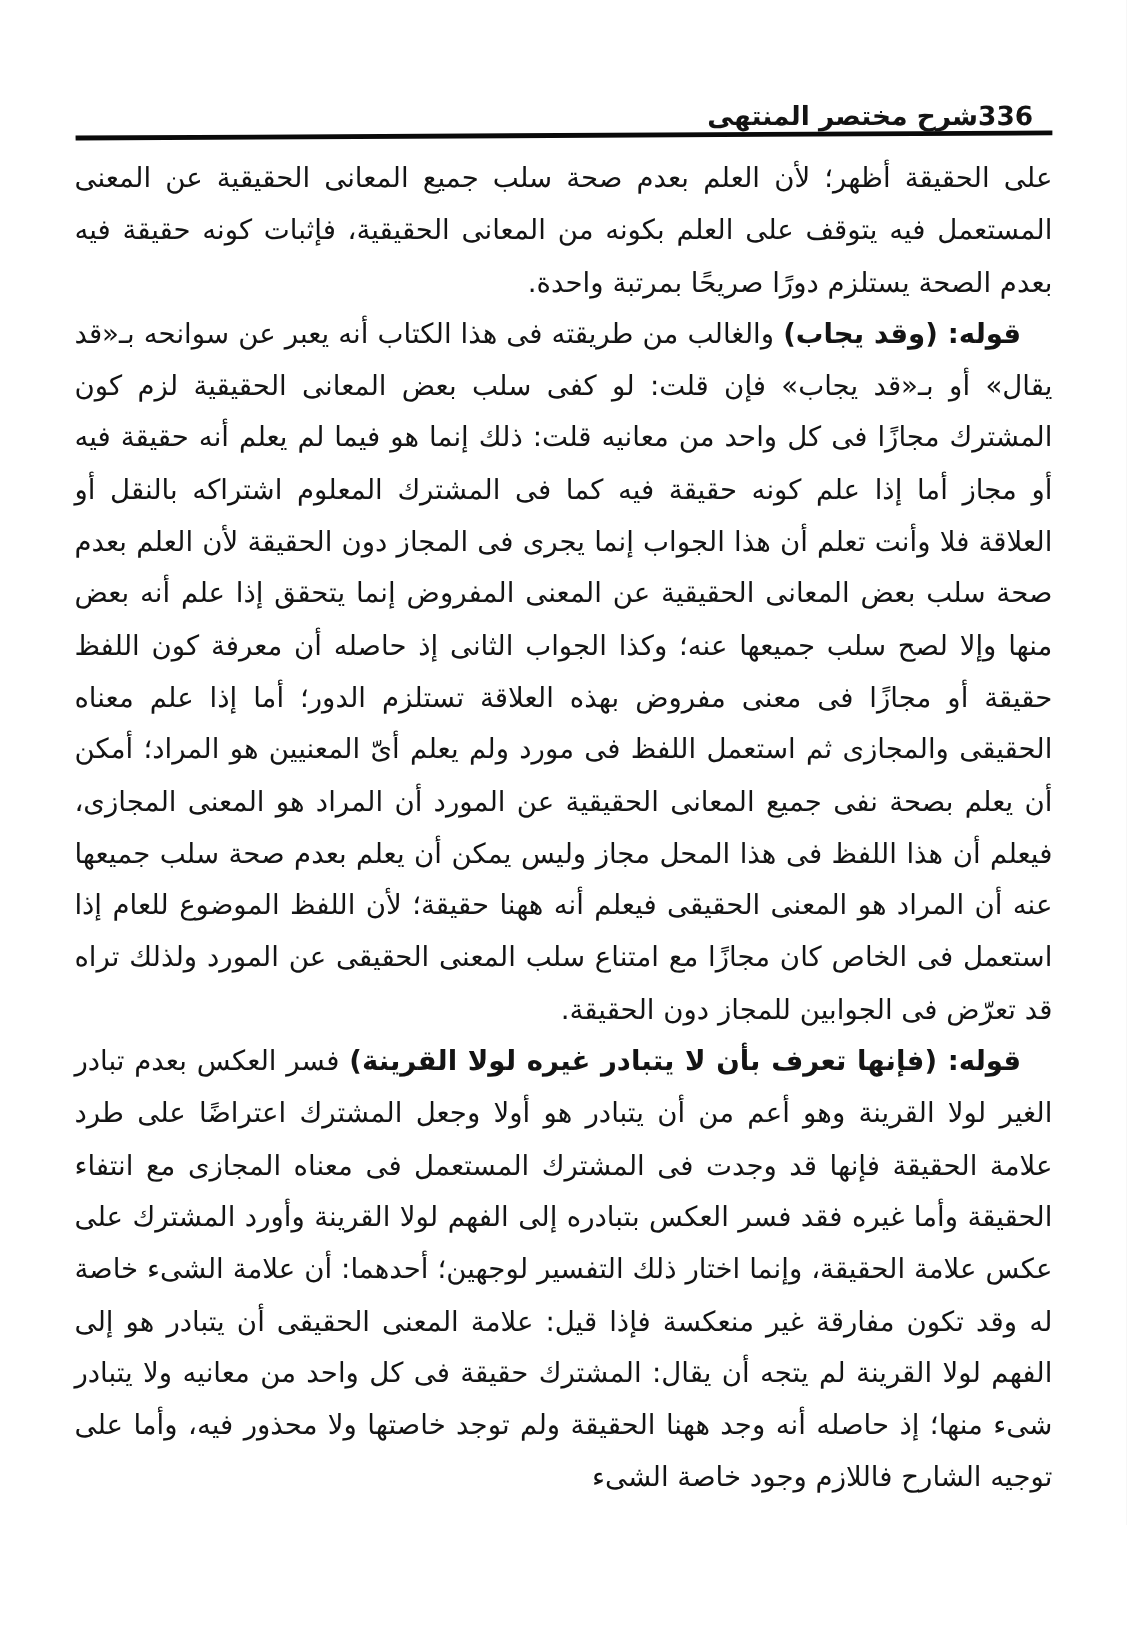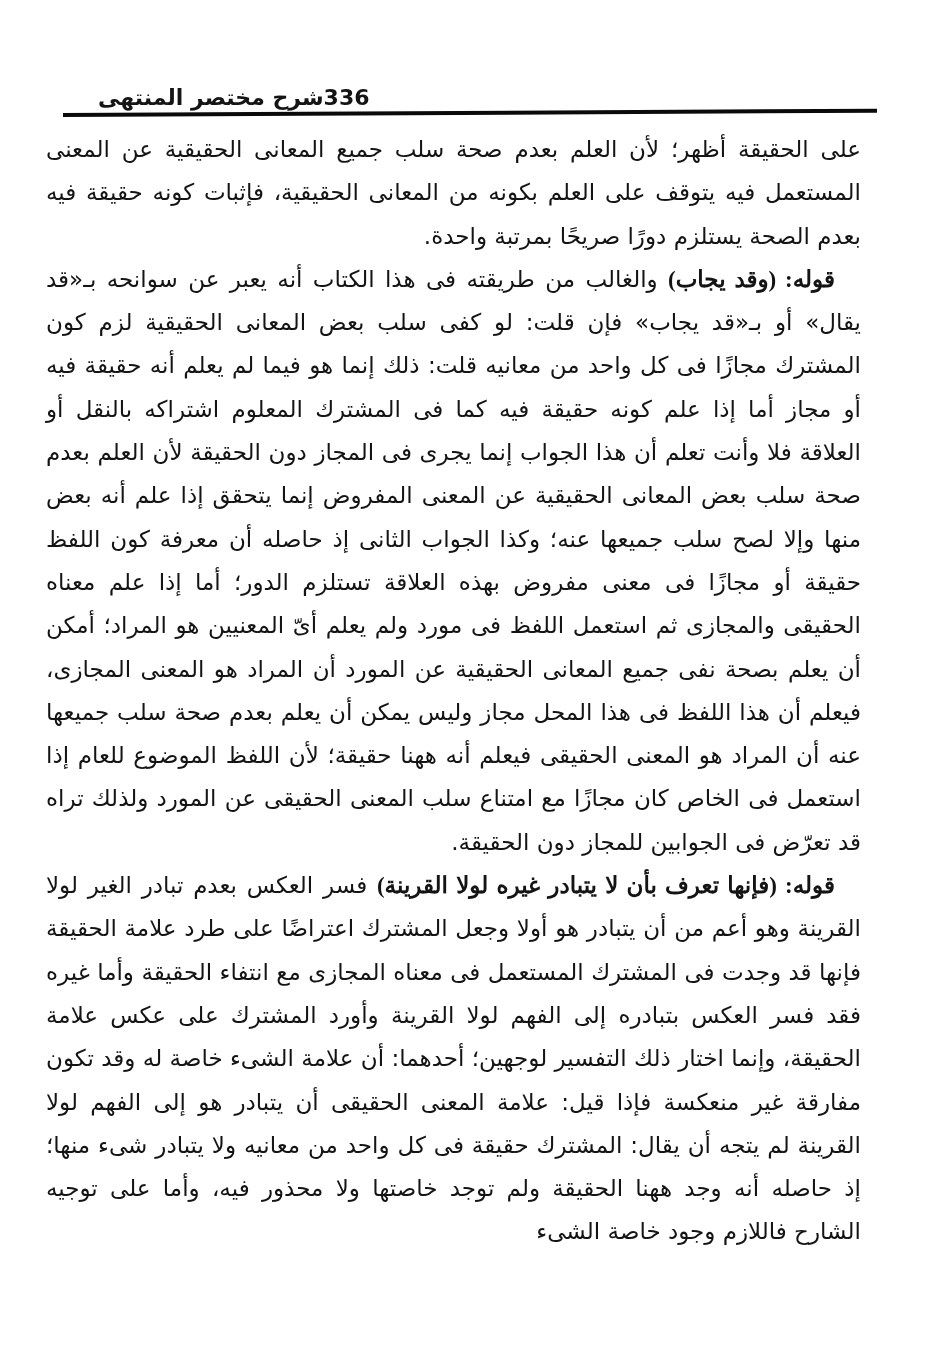--- a/index.html
+++ b/index.html
@@ -19,21 +19,21 @@
   }
   
   .running-head {
     position: absolute;
     top: 68px;
     left: 74px;
     right: 62px;
     height: 42px;
     direction: ltr;
     display: flex;
-    justify-content: flex-start;
+    justify-content: flex-end;
     align-items: flex-end;
   }
   .book-title {
     font-size: 22px;
     font-weight: bold;
     letter-spacing: 0;
     padding-left: 24px;
     direction: rtl;
   }
   .page-number {
@@ -48,38 +48,37 @@
     width: 814px;
     height: 4px;
     background: #0a0a0a;
     transform: rotate(-0.3deg);
     transform-origin: left center;
   }
   
   .page-body {
     position: absolute;
     top: 128px;
-    right: 78px;
+    right: 62px;
     width: 815px;
     direction: rtl;
     text-align: justify;
     text-justify: inter-word;
     font-size: 23px;
     line-height: 43.3px;
   }
   .para {
     margin: 0;
     padding: 0;
   }
   .para.indent {
     text-indent: 26px;
   }
   .run-bold {
     font-weight: bold;
-    font-family: Liberation Serif, serif;
   }
 </style>
 </head>
 <body>
 
 <div class="page">
 
   <div class="running-head">
     <span class="book-title">شرح مختصر المنتهى</span>
     <span class="page-number">336</span>

